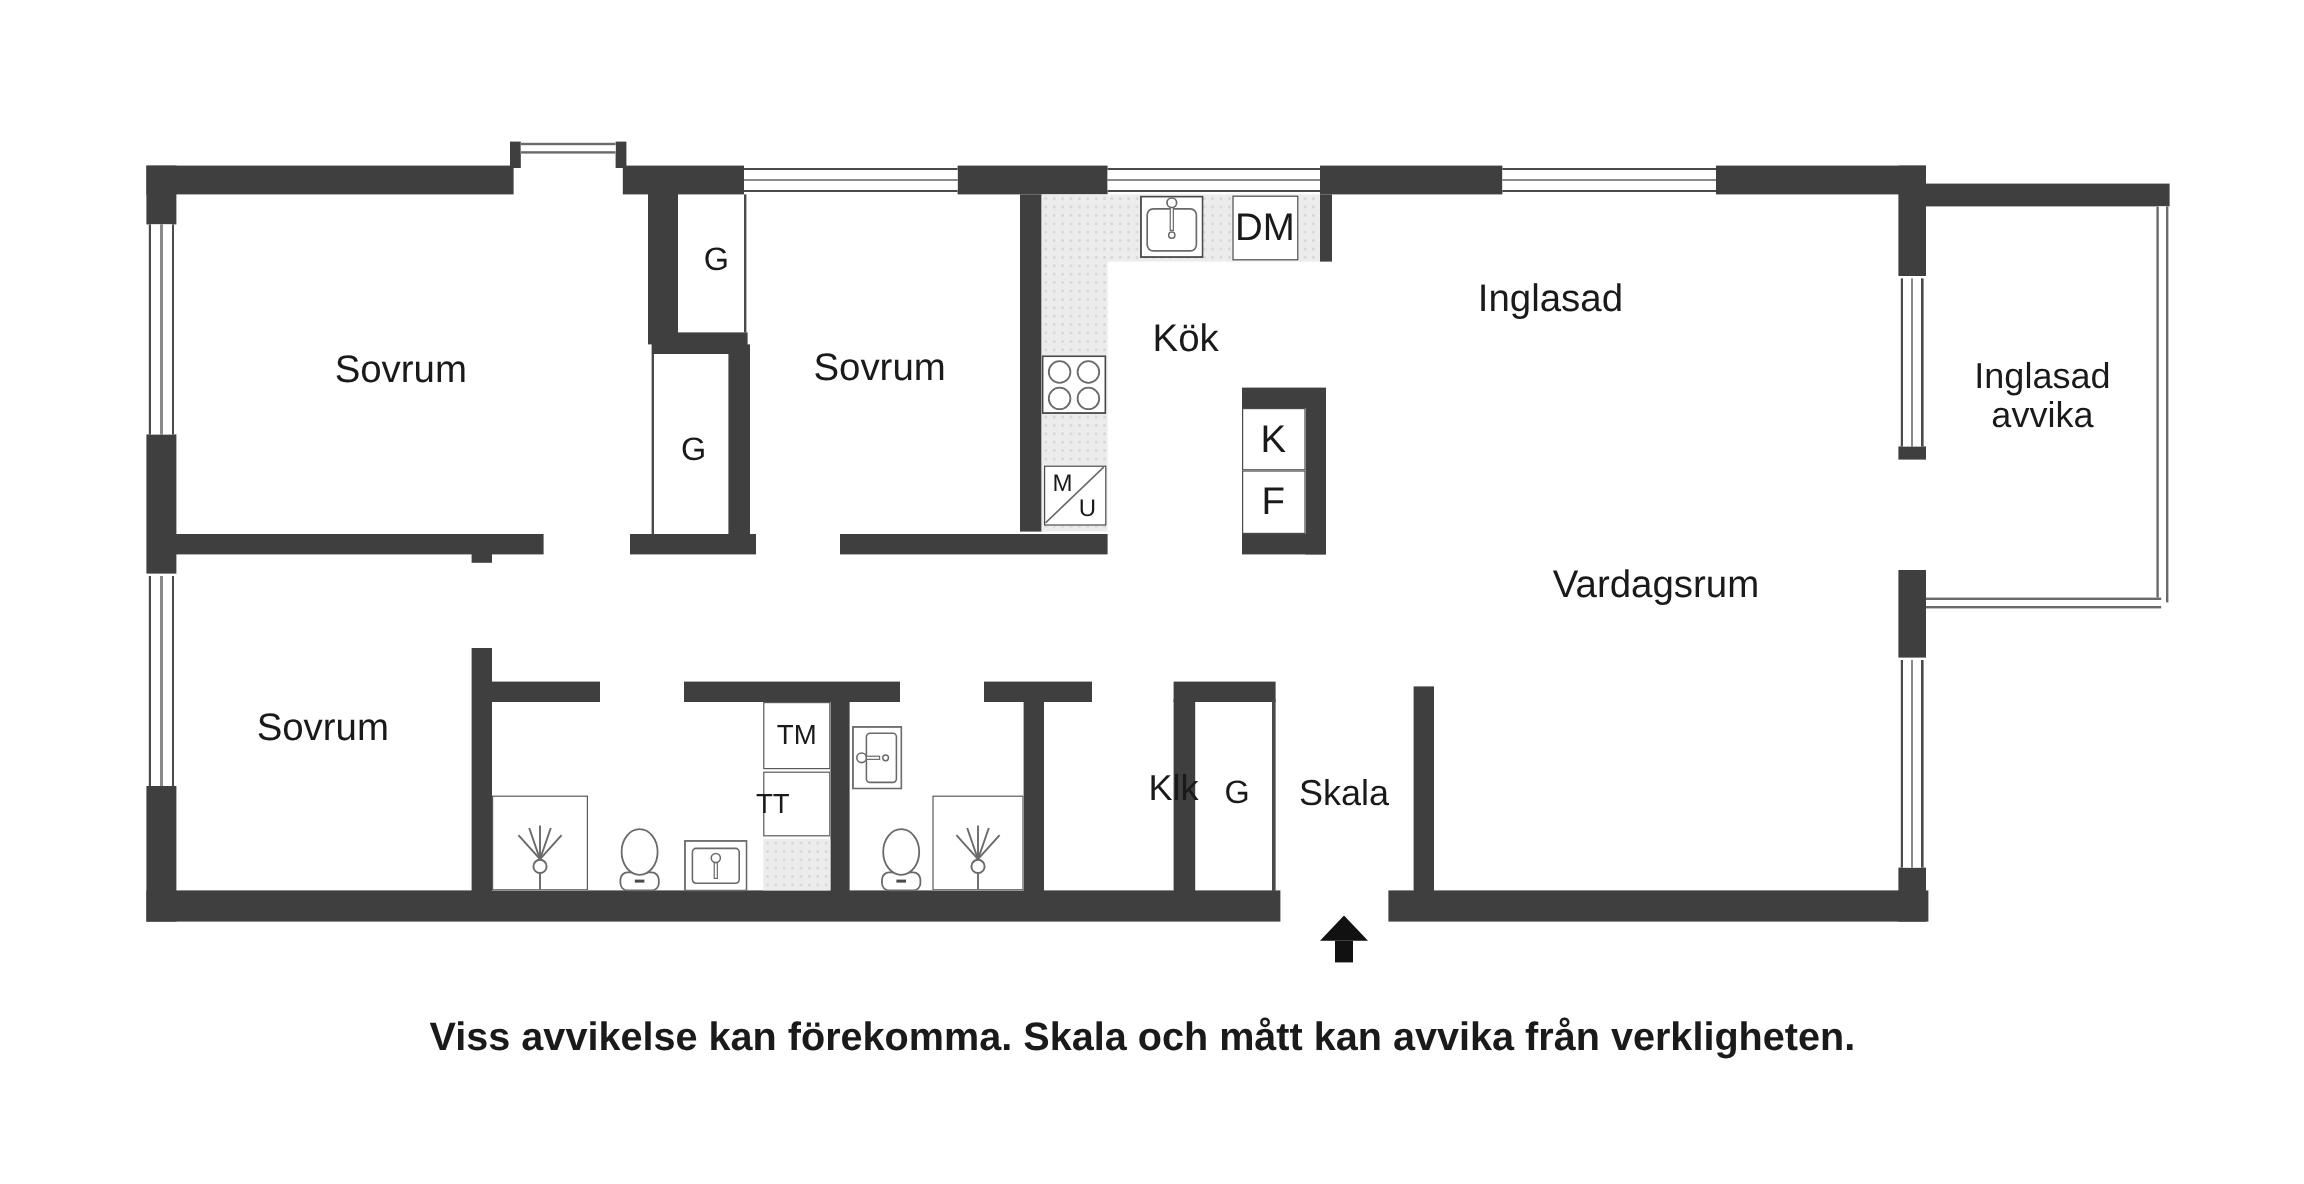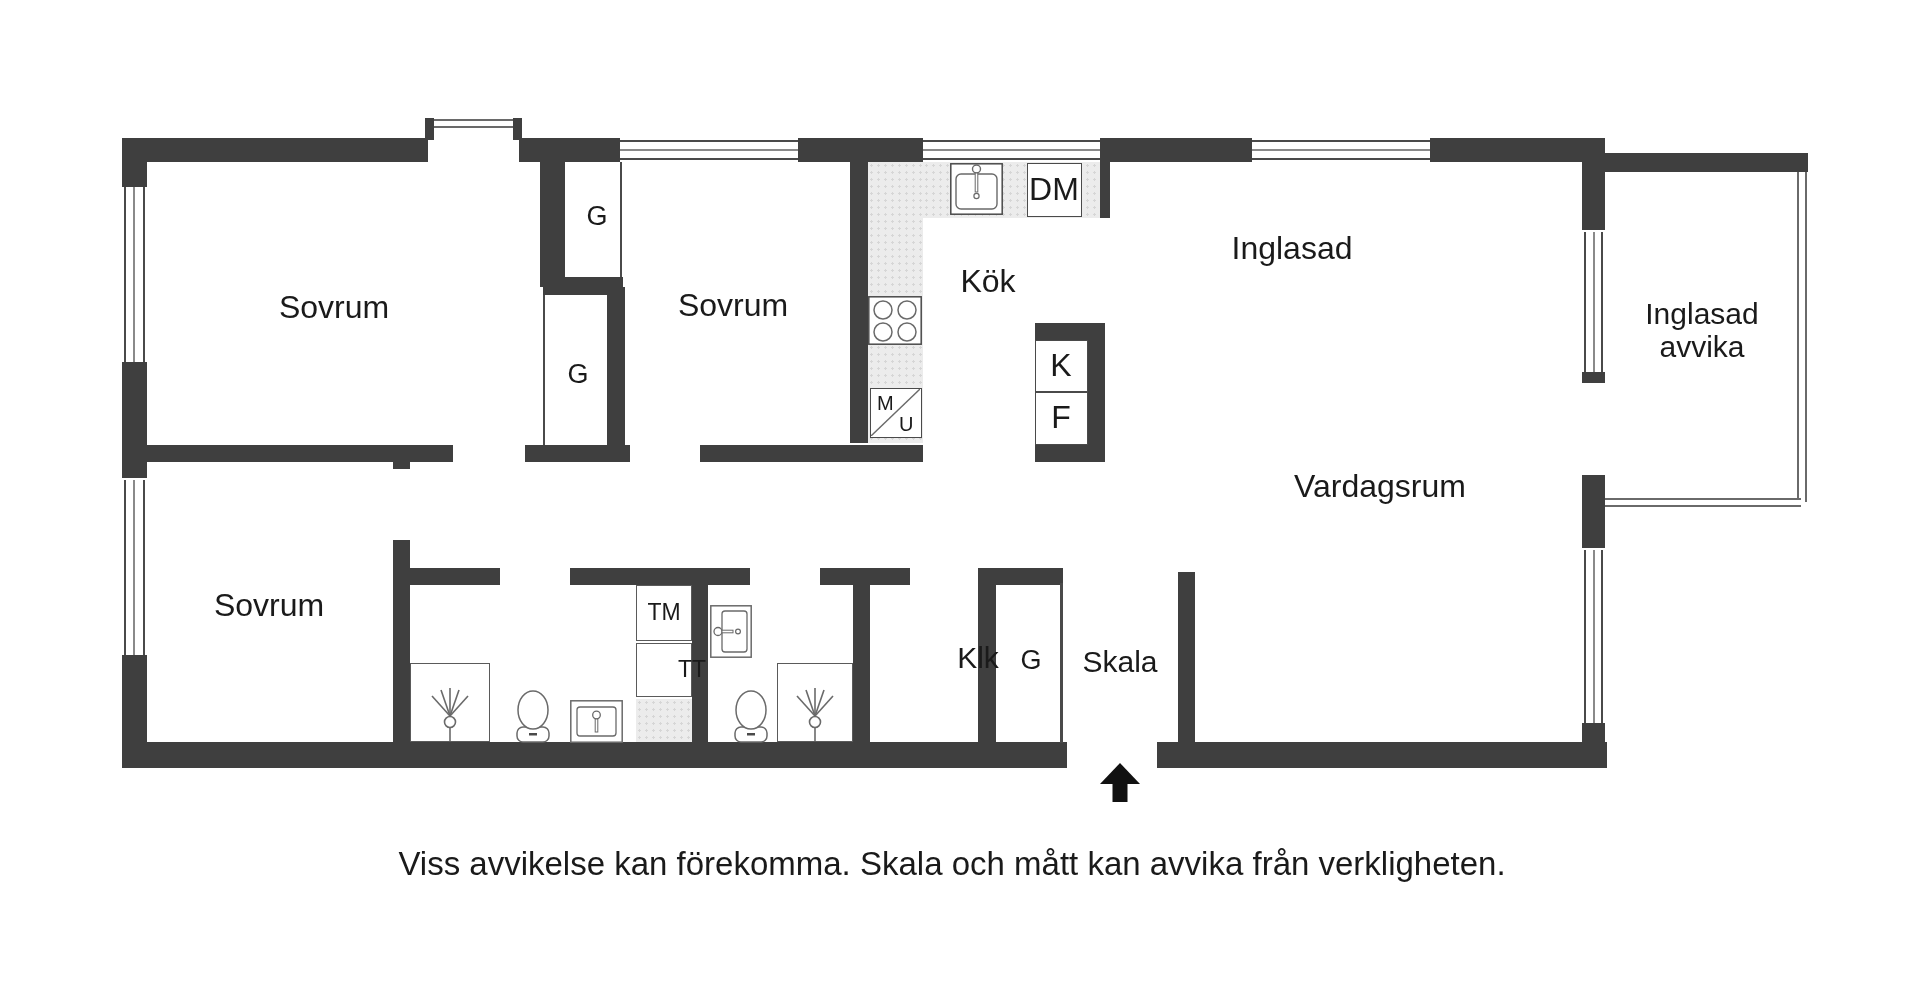--- a/index.html
+++ b/index.html
@@ -24,21 +24,21 @@
   .boxthin{position:absolute;background:#fff;border:1.2px solid #5a5a5a;box-sizing:border-box;}
   .lbl{position:absolute;transform:translate(-50%,-50%);white-space:nowrap;line-height:1.1;}
   .room{font-size:32px;}
   .room-s{font-size:30px;}
   .glabel{font-size:27px;}
   .applabel{font-size:32px;}
   .smalllabel{font-size:23px;}
   .mu-letter{position:absolute;font-size:20px;}
   .center-text{text-align:center;}
   .fixture{position:absolute;}
-  .disclaimer{position:absolute;transform:translate(-50%,-50%);font-size:33px;white-space:nowrap;}
+  .disclaimer{position:absolute;transform:translate(-50%,-50%);font-size:33px;white-space:nowrap;font-weight:bold;}
 </style>
 </head>
 <body>
 
 <div class="plan">
 
   <div class="wall" style="left:122px;top:138px;width:306px;height:24px"></div>
   <div class="wall" style="left:519px;top:138px;width:101px;height:24px"></div>
   <div class="wall" style="left:798px;top:138px;width:125px;height:24px"></div>
   <div class="wall" style="left:1100px;top:138px;width:152px;height:24px"></div>
@@ -138,21 +138,21 @@
   </div>
 
   <div class="box" style="left:1035px;top:340px;width:53px;height:52px"></div>
   <div class="lbl applabel" style="left:1061px;top:366px">K</div>
   <div class="box" style="left:1035px;top:392px;width:53px;height:53px"></div>
   <div class="lbl applabel" style="left:1061px;top:418px">F</div>
 
   <div class="boxthin" style="left:636px;top:585px;width:56px;height:56px"></div>
   <div class="lbl smalllabel" style="left:664px;top:613px">TM</div>
   <div class="boxthin" style="left:636px;top:643px;width:56px;height:54px"></div>
-  <div class="lbl smalllabel" style="left:692px;top:670px">TT</div>
+  <div class="lbl smalllabel" style="left:644px;top:670px">TT</div>
   <div class="counter" style="left:636px;top:699px;width:56px;height:43px"></div>
 
   <div class="boxthin" style="left:410px;top:663px;width:80px;height:79px"></div>
   <div class="fixture" style="left:428px;top:686px;width:44px;height:56px">
     <svg width="44" height="56" viewBox="0 0 44 56">
       <g stroke="#6a6a6a" stroke-width="1.6" fill="none">
         <line x1="22" y1="30" x2="4" y2="10"></line>
         <line x1="22" y1="30" x2="13" y2="4"></line>
         <line x1="22" y1="30" x2="22" y2="2"></line>
         <line x1="22" y1="30" x2="31" y2="4"></line>

